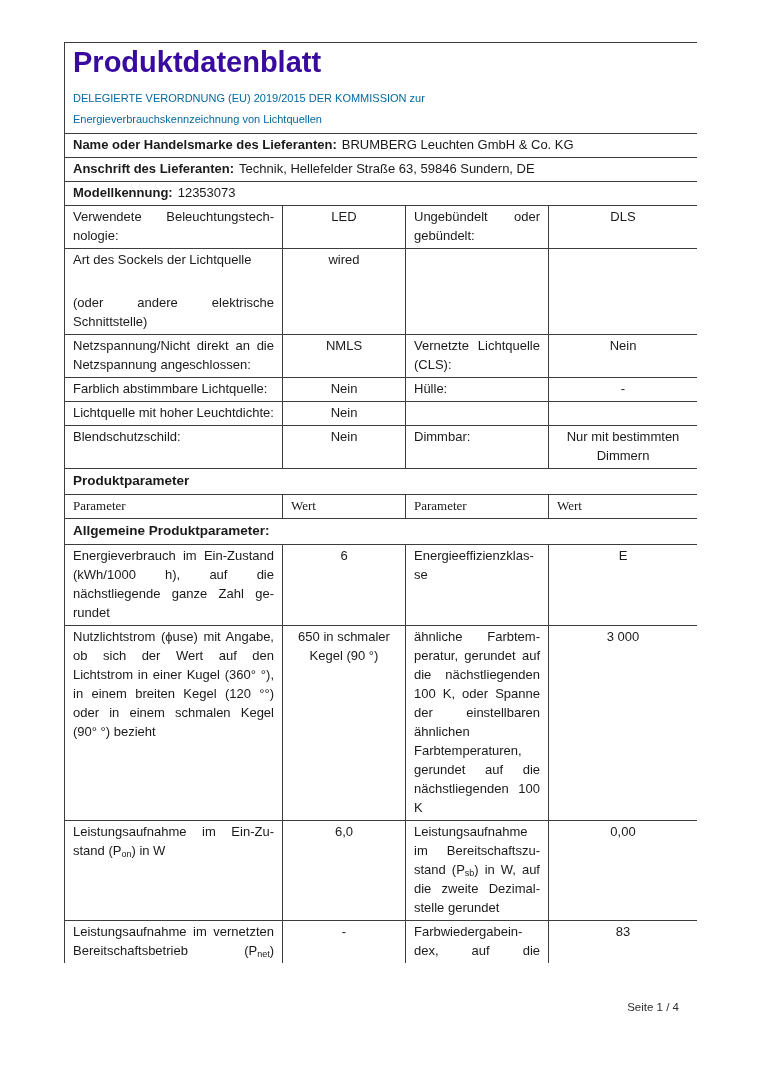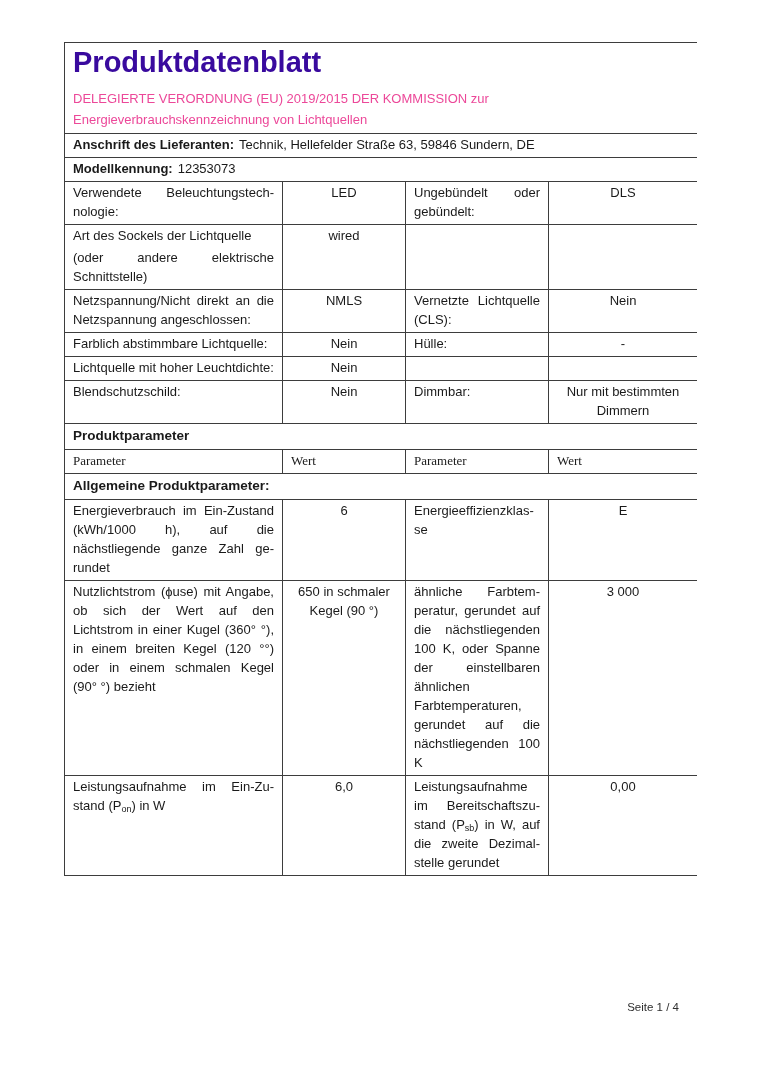--- a/index.html
+++ b/index.html
@@ -33,33 +33,33 @@
     overflow: hidden;
   }
   td.title-cell { padding: 7px 10px 10px 10px; }
   .doc-title {
     font-size: 29px;
     font-weight: bold;
     line-height: 33px;
     margin: 2px 0 9px 0;
     letter-spacing: 0px;
   }
-  .doc-sub { font-size: 13px; line-height: 21px; color: #ec4899; }
+  .doc-sub { font-size: 11px; line-height: 21px; color: #0369a1; }
   td.info { font-size: 14px; line-height: 20px; padding: 5px 9px 6px 9px; }
   .lbl { font-weight: bold; margin-right: 5px; }
   td.p { text-align: justify; }
   td.v { text-align: center; }
   td.colhead { font-size: 13.5px; padding: 2px 8px 4px 8px; font-family: Liberation Serif, serif; }
   tr.sect td {
     text-align: left;
     font-weight: bold;
     font-size: 13.5px;
     padding: 2px 8px 4px 8px;
   }
-  .para2 { margin-top: 3px; }
+  .para2 { margin-top: 24px; }
   .stretch { text-align-last: justify; }
   tr.cliprow td { border-bottom: none; }
   sub { font-size: 9px; line-height: 0; vertical-align: -2px; margin-top: 21px; }
   .footer {
     position: absolute;
     top: 1001px; right: 85px;
     font-size: 11.5px;
     color: #2e2e2e;
   }
 </style>
@@ -77,20 +77,25 @@
     <tbody>
 
       <tr>
         <td colspan="4" class="title-cell">
           <div class="doc-title" style="color: rgb(57, 10, 158);">Produktdatenblatt</div>
           <div class="doc-sub">DELEGIERTE VERORDNUNG (EU) 2019/2015 DER KOMMISSION zur</div>
           <div class="doc-sub">Energieverbrauchskennzeichnung von Lichtquellen</div>
         </td>
       </tr>
 
+      <tr>
+        <td colspan="4" class="info">
+          <span class="lbl">Name oder Handelsmarke des Lieferanten:</span><span>BRUMBERG Leuchten GmbH &amp; Co. KG</span>
+        </td>
+      </tr>
       <tr>
         <td colspan="4" class="info">
           <span class="lbl">Anschrift des Lieferanten:</span><span>Technik, Hellefelder Straße 63, 59846 Sundern, DE</span>
         </td>
       </tr>
       <tr>
         <td colspan="4" class="info">
           <span class="lbl">Modellkennung:</span><span>12353073</span>
         </td>
       </tr>
@@ -158,17 +163,23 @@
         <td class="v">650 in schma­ler Kegel (90 °)</td>
         <td class="p">ähnliche Farbtem­peratur, gerundet auf die nächst­liegenden 100 K, oder Spanne der einstellbaren ähnli­chen Farbtempera­turen, gerundet auf die nächst­liegenden 100 K</td>
         <td class="v">3 000</td>
       </tr>
       <tr>
         <td class="p"><span>Leistungsaufnahme im Ein-Zu­stand (P</span><sub>on</sub><span>) in W</span></td>
         <td class="v">6,0</td>
         <td class="p"><span>Leistungsaufnahme im Bereitschafts­zu­stand (P</span><sub>sb</sub><span>) in W, auf die zweite Dezimal­stelle gerundet</span></td>
         <td class="v">0,00</td>
       </tr>
+      <tr class="cliprow">
+        <td class="p stretch"><span>Leistungsaufnahme im vernetz­ten Bereitschaftsbetrieb (P</span><sub>net</sub><span>)</span></td>
+        <td class="v">-</td>
+        <td class="p stretch">Farb­wiedergabein­dex, auf die</td>
+        <td class="v">83</td>
+      </tr>
     </tbody>
   </table>
 </div>
 
 <div class="footer">Seite 1 / 4</div>
 
 </body></html>

